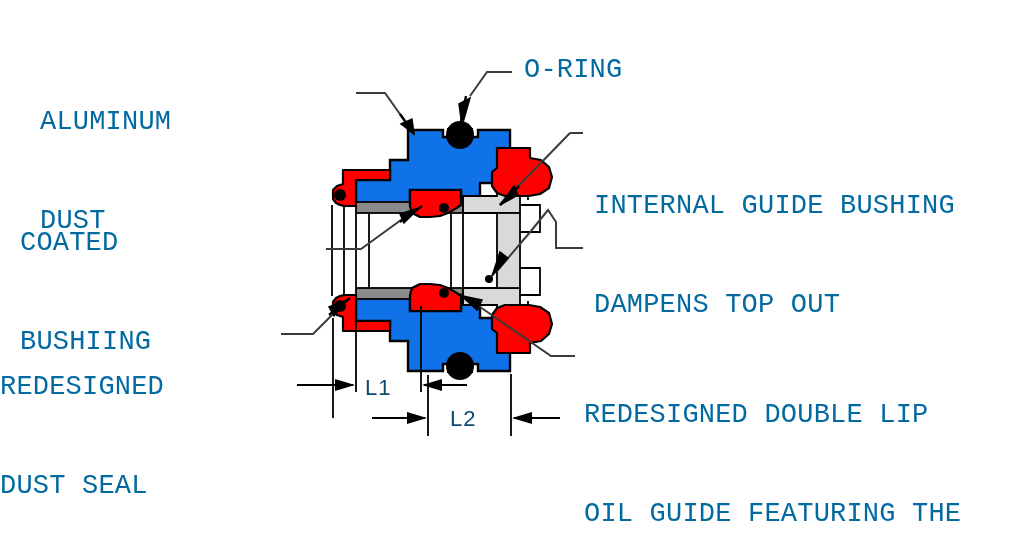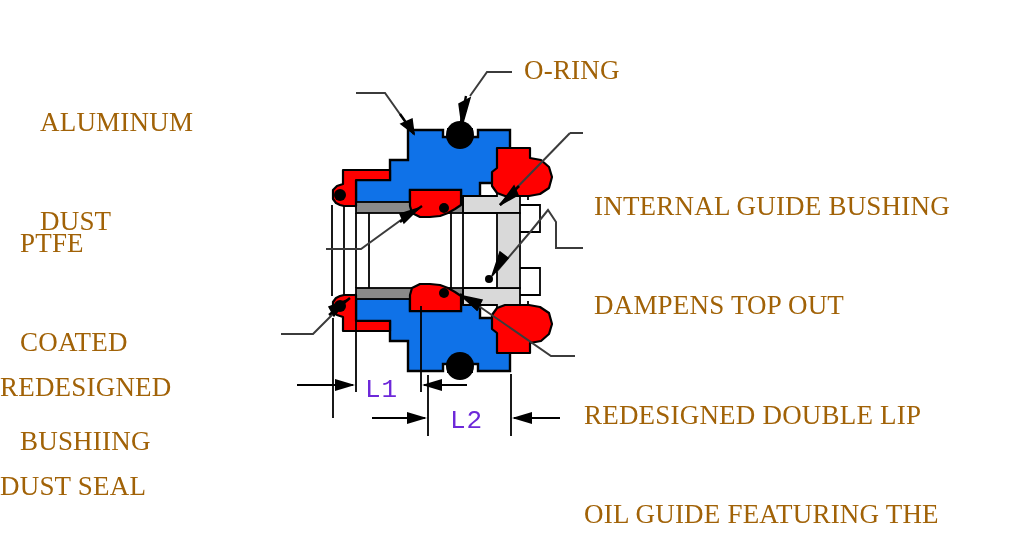--- a/index.html
+++ b/index.html
@@ -22,34 +22,34 @@
   }
   svg.layer {
     position: absolute;
     left: 0;
     top: 0;
     width: 1024px;
     height: 539px;
   }
   .lbl {
     position: absolute;
-    font-family: Liberation Serif, serif;
+    font-family: Liberation Mono, monospace;
     font-size: 27px;
     line-height: 33px;
     letter-spacing: 0.2px;
-    color: #a16207;
+    color: #0369a1;
     white-space: pre;
   }
   .lbl.right { }
   .dimtext {
     position: absolute;
-    font-family: Liberation Mono, monospace;
-    font-size: 26px;
+    font-family: Liberation Sans, sans-serif;
+    font-size: 22px;
     letter-spacing: 1px;
-    color: #6d28d9;
+    color: #0c4a6e;
     white-space: pre;
   }
 </style>
 </head>
 <body>
 
 <div id="canvas">
 
   <svg class="layer" viewBox="0 0 1024 539">
 
@@ -219,21 +219,20 @@
   </div>
 
   <div class="lbl" style="left:524px; top:54px;">O-RING</div>
 
   <div class="lbl" style="left:594px; top:124px;">
     <div>INTERNAL GUIDE BUSHING</div>
     <div>DAMPENS TOP OUT</div>
   </div>
 
   <div class="lbl right" style="left:20px; top:161px; width:306px;">
-    <div class="bold">PTFE</div>
     <div>COATED</div>
     <div>BUSHIING</div>
   </div>
 
 
   <div class="lbl right" style="left:0px; top:305px; width:281px;">
     <div>REDESIGNED</div>
     <div>DUST SEAL</div>
   </div>
 

